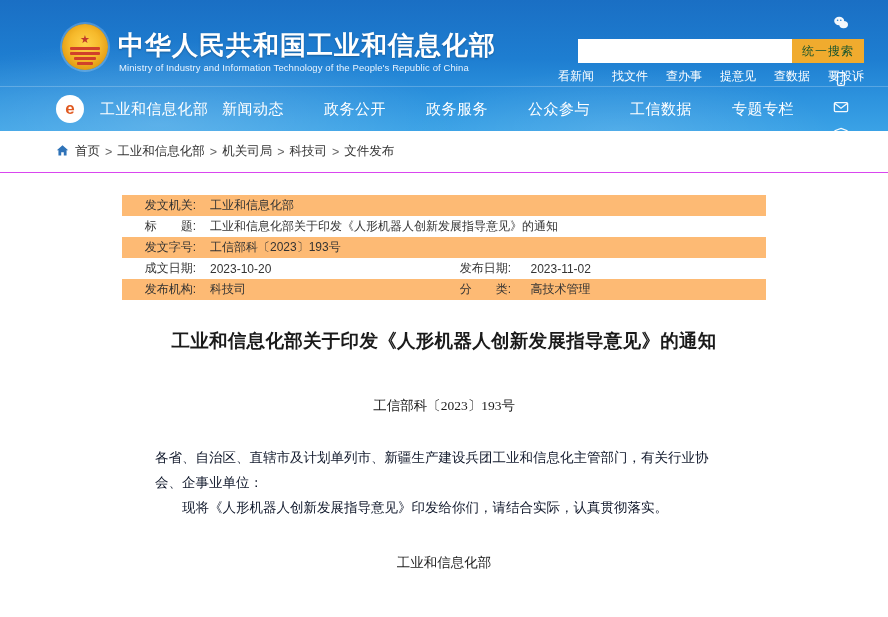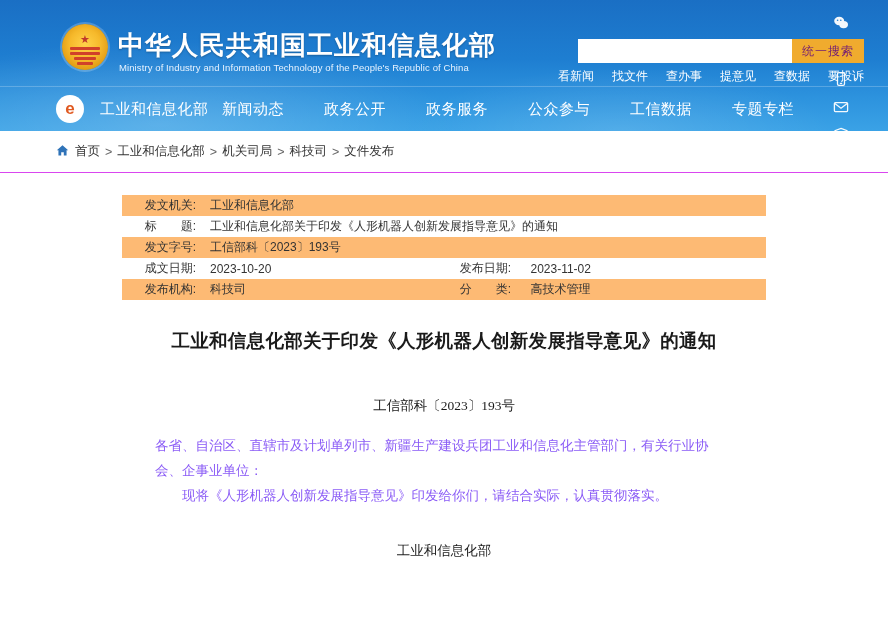--- a/index.html
+++ b/index.html
@@ -123,21 +123,21 @@
     background: #ffffff;
     padding: 0 8px;
     font-size: 12px;
     font-family: "Liberation Sans", sans-serif;
     color: #333;
   }
   .search-btn {
     width: 72px; height: 24px;
     background: #f0ab2e;
     border: none;
-    color: #701a75;
+    color: #14532d;
     font-size: 12px;
     font-family: "Liberation Sans", sans-serif;
     cursor: pointer;
     letter-spacing: 1px;
   }
   .quick-links {
     position: absolute;
     right: 24px; top: 68px;
     display: flex;
     gap: 18px;
@@ -235,24 +235,24 @@
   .doc-number {
     width: 700px;
     margin: 44px auto 0 auto;
     text-align: center;
     font-size: 13.5px;
     color: #1a1a1a;
     font-family: "Liberation Serif", serif;
   }
   .doc-body {
     width: 578px;
-    margin: 18px auto 0 auto;
+    margin: 30px auto 0 auto;
     font-size: 13.5px;
     line-height: 25px;
-    color: #8b5cf6;
+    color: #0f172a;
     font-family: "Liberation Serif", serif;
   }
   .doc-body p { margin: 0; }
   .doc-body p.indent { text-indent: 2em; }
   .doc-signer {
     width: 578px;
     margin: 34px auto 0 auto;
     text-align: center;
     font-size: 13.5px;
     color: #1a1a1a;

